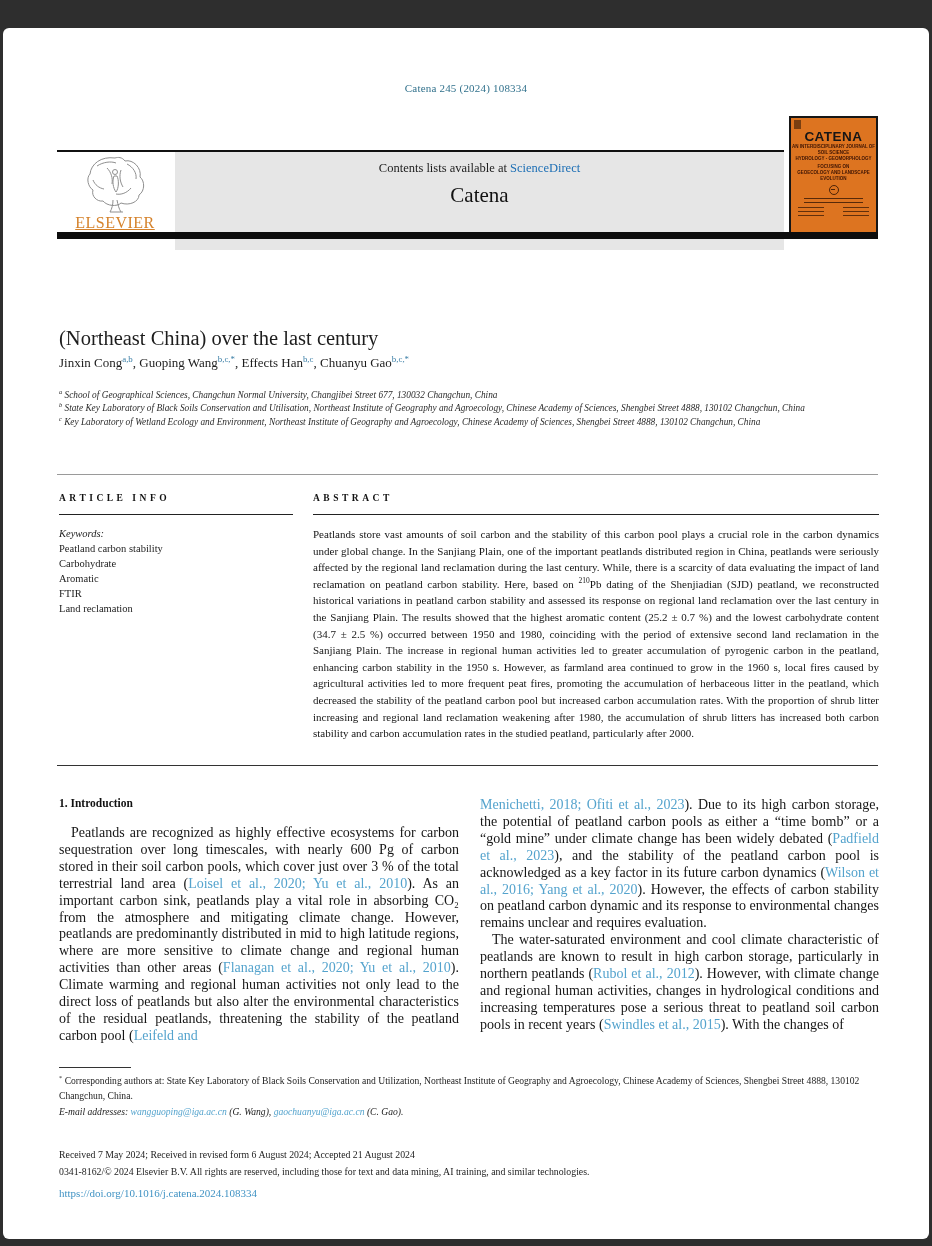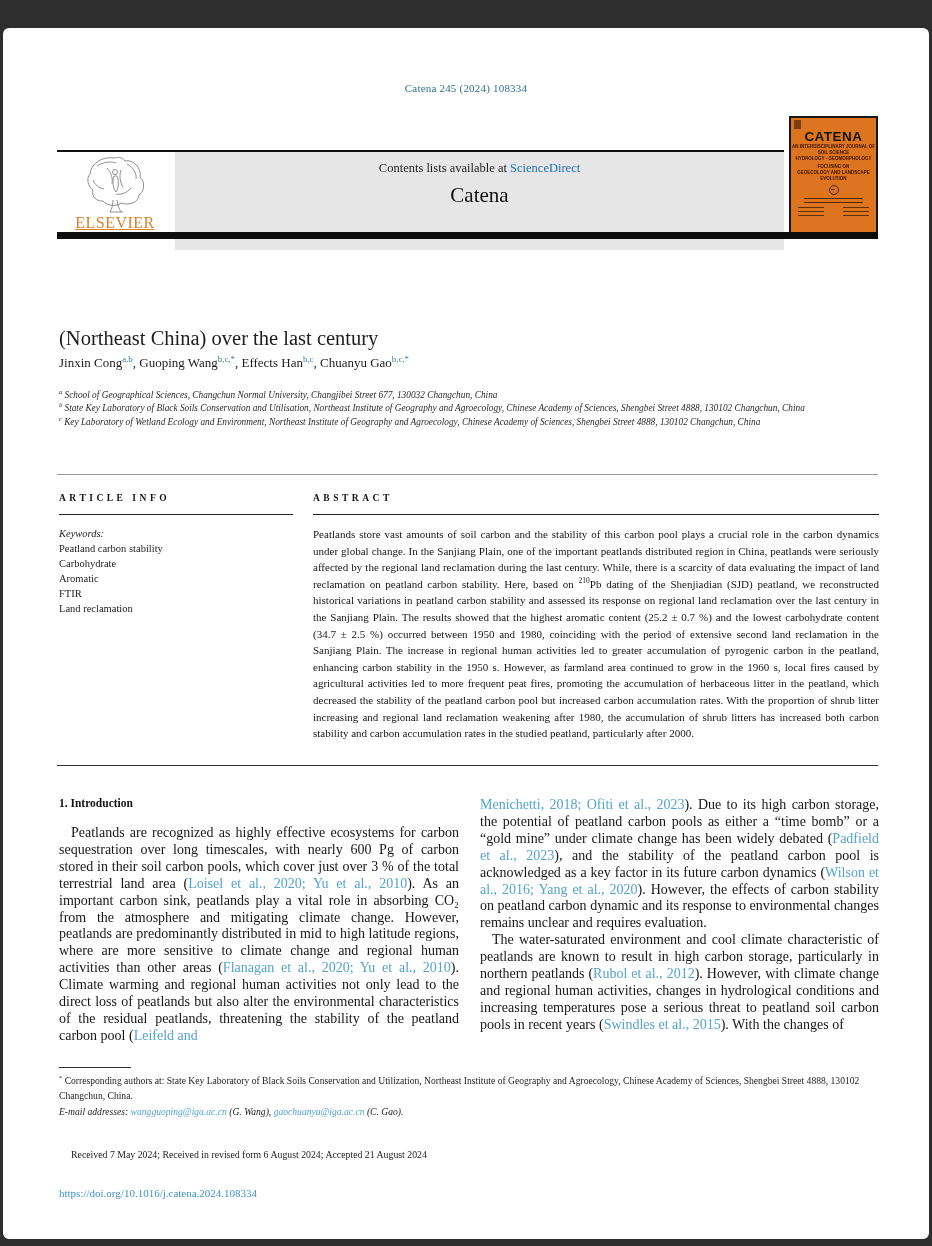--- a/index.html
+++ b/index.html
@@ -57,21 +57,21 @@
   .col-right{top:769px;left:477px;width:399px;}
   .bodytext{font-size:14px;line-height:16.9px;color:#161616;text-align:justify;}
   .bodytext p{margin:0;}
   .bodytext p.ind{text-indent:12px;}
   
   .fn-rule{top:1039px;left:56px;width:72px;height:1px;background:#333;}
   .fn{left:56px;width:812px;font-size:9.6px;line-height:15.2px;color:#1c1c1c;}
   .fn1{top:1045px;}
   .fn2{top:1076px;font-style:italic;}
   .doi{top:1159px;left:56px;font-size:11px;color:#4193c4;}
-  .received{top:1121px;left:68px;font-size:9.8px;color:#1c1c1c;}
+  .received{top:1121px;left:56px;font-size:9.8px;color:#1c1c1c;}
   .copyright{top:1138px;left:56px;font-size:9.8px;color:#1c1c1c;}
   
   .rt-link{color:#54a3cd;}
   .rt-dlink{color:#1d6fb5;}
   .rt-i{font-style:italic;}
   sup{font-size:0.68em;line-height:0;vertical-align:super;}
   .rt-slink{color:#3a7ea6;}
 </style>
 </head>
 <body>
@@ -163,14 +163,15 @@
   <div class="abs col-right bodytext">
     <p><span class="rt-link">Menichetti, 2018; Ofiti et al., 2023</span><span>). Due to its high carbon storage, the potential of peatland carbon pools as either a “time bomb” or a “gold mine” under climate change has been widely debated (</span><span class="rt-link">Padfield et al., 2023</span><span>), and the stability of the peatland carbon pool is acknowledged as a key factor in its future carbon dynamics (</span><span class="rt-link">Wilson et al., 2016; Yang et al., 2020</span><span>). However, the effects of carbon stability on peatland carbon dynamic and its response to environmental changes remains unclear and requires evaluation.</span></p>
     <p class="ind"><span>The water-saturated environment and cool climate characteristic of peatlands are known to result in high carbon storage, particularly in northern peatlands (</span><span class="rt-link">Rubol et al., 2012</span><span>). However, with climate change and regional human activities, changes in hydrological conditions and increasing temperatures pose a serious threat to peatland soil carbon pools in recent years (</span><span class="rt-link">Swindles et al., 2015</span><span>). With the changes of</span></p>
   </div>
 
   <div class="abs fn-rule"></div>
   <div class="abs fn fn1"><sup class="rt-sup">*</sup><span> Corresponding authors at: State Key Laboratory of Black Soils Conservation and Utilization, Northeast Institute of Geography and Agroecology, Chinese Academy of Sciences, Shengbei Street 4888, 130102 Changchun, China.</span></div>
   <div class="abs fn fn2"><span class="rt-i">E-mail addresses: </span><span class="rt-link">wangguoping@iga.ac.cn</span><span> (G. Wang), </span><span class="rt-link">gaochuanyu@iga.ac.cn</span><span> (C. Gao).</span></div>
   <div class="abs doi">https://doi.org/10.1016/j.catena.2024.108334</div>
   <div class="abs received">Received 7 May 2024; Received in revised form 6 August 2024; Accepted 21 August 2024</div>
+  <div class="abs copyright">0341-8162/© 2024 Elsevier B.V. All rights are reserved, including those for text and data mining, AI training, and similar technologies.</div>
 
 </div>
 
 </body></html>

